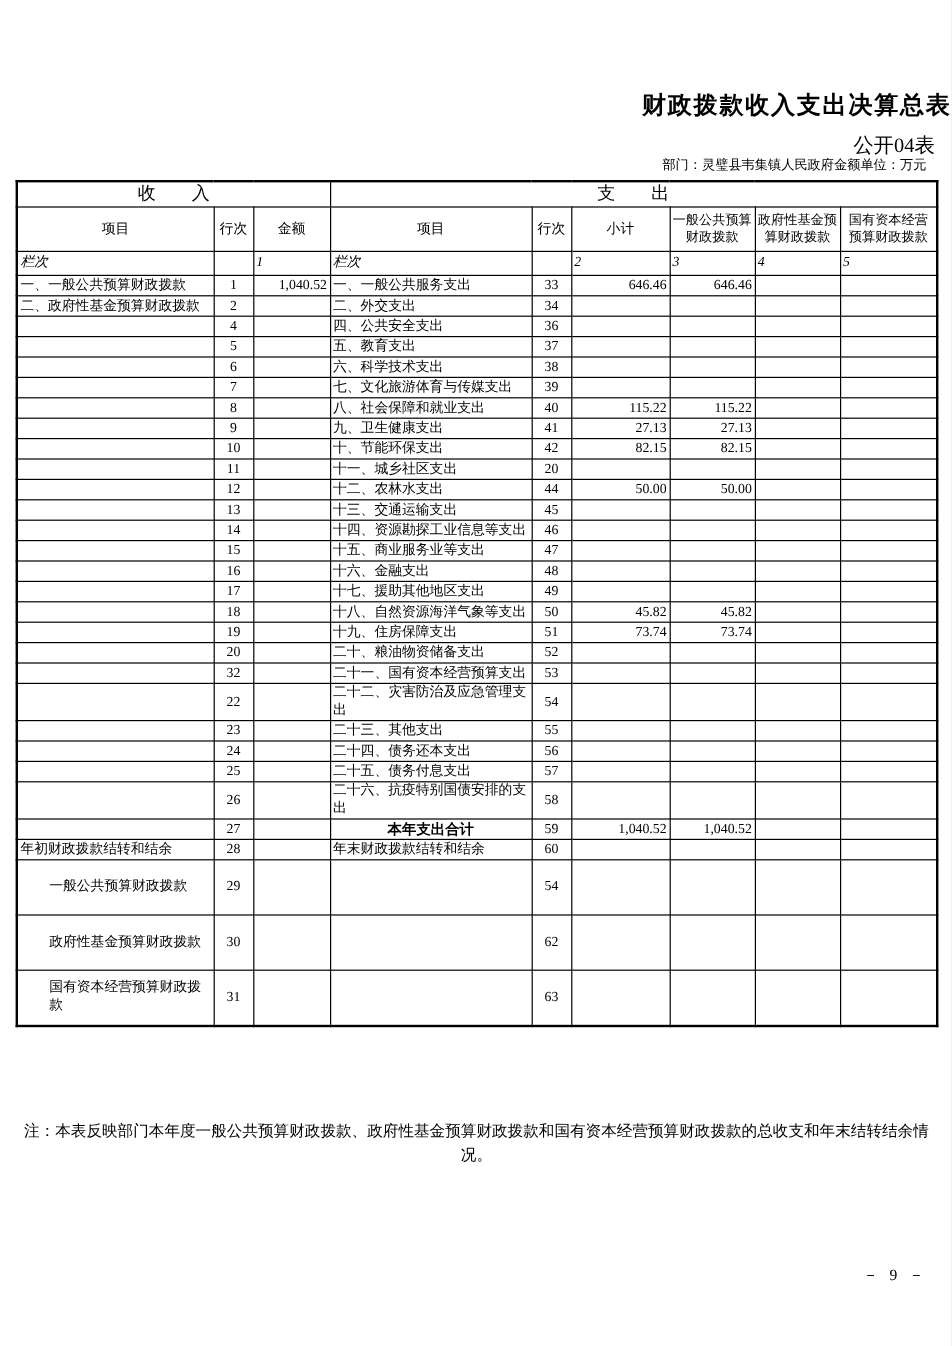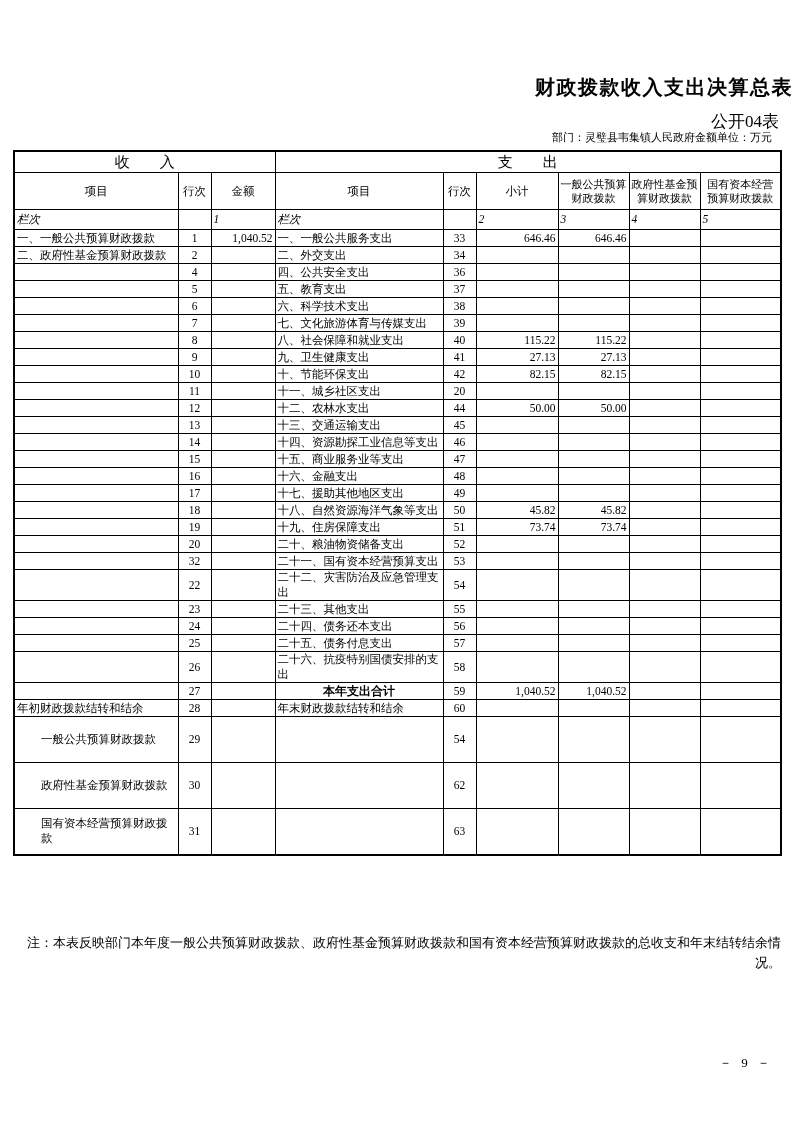--- a/index.html
+++ b/index.html
@@ -35,21 +35,21 @@
   .budget tbody tr.xtall { height:46px; }
   .budget tbody tr.total-row { height:38px; }
   .budget td.col-0, .budget td.col-3 { text-align:left; }
   .budget td.col-1, .budget td.col-4 { text-align:center; }
   .budget td.col-2, .budget td.col-5, .budget td.col-6,
   .budget td.col-7, .budget td.col-8 { text-align:right; }
   .budget td.indent { padding-left:26px; }
   .budget td.cell-total { text-align:center; font-weight:bold; font-size:12px;margin-top:21px; }
   .note {
     position:absolute; top:933px; left:13px; width:768px;
-    font-size:13px; line-height:20px; text-align:right;
+    font-size:13px; line-height:20px; text-align:center;
   }
   .page-number {
     position:absolute; top:1054px; right:20px;
     font-size:13px; letter-spacing:3px;
   }
 </style>
 </head>
 <body>
 
 <div class="page">

